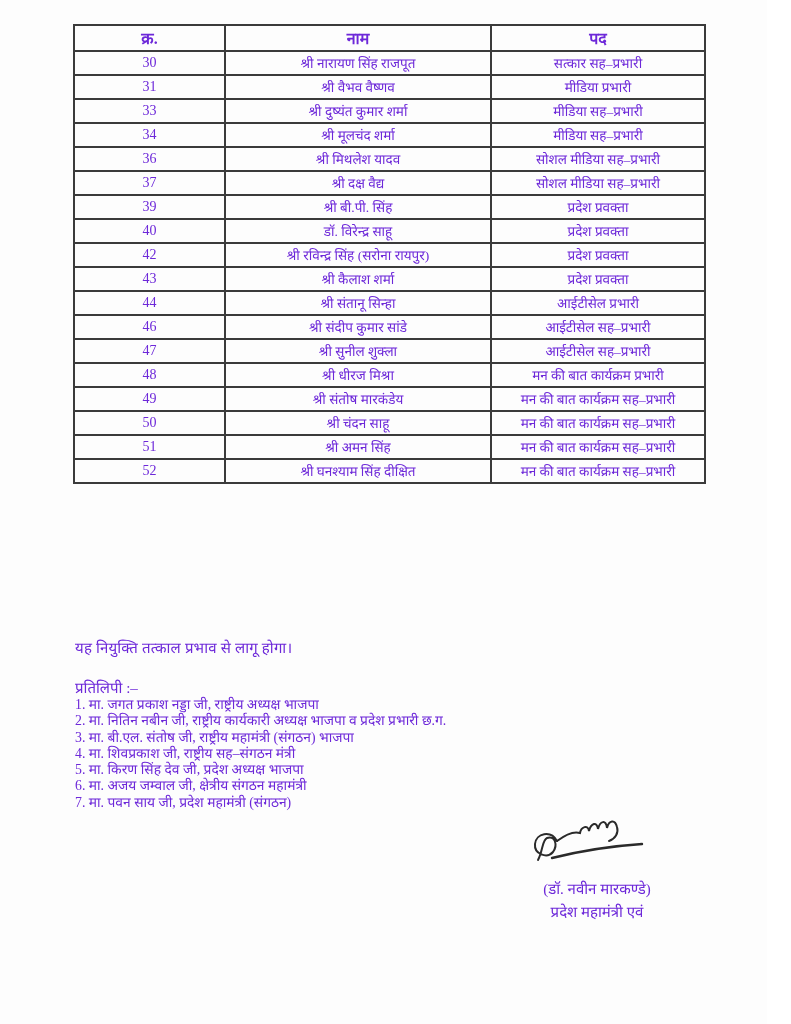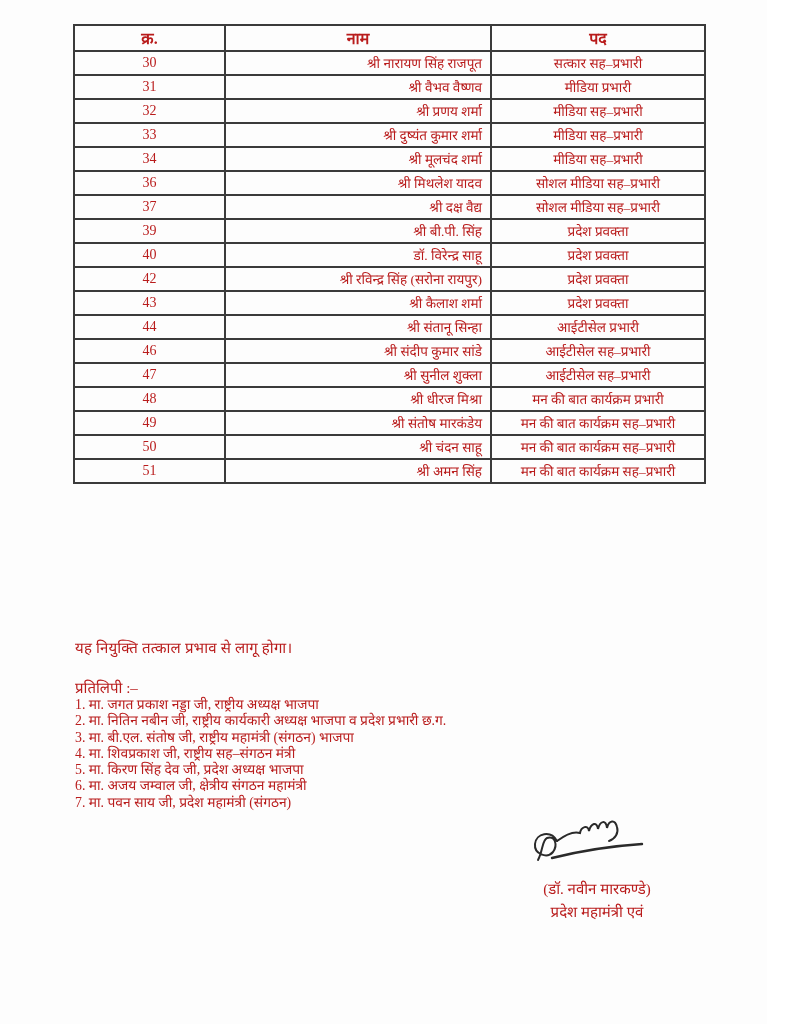--- a/index.html
+++ b/index.html
@@ -1,21 +1,21 @@
 <!DOCTYPE html>
 <html><head>
 <meta charset="utf-8">
 <style>
   html, body { margin:0; padding:0; background:#ffffff; }
   .page {
     position:relative;
     width:767px; height:1024px;
     background:#fdfdfd;
     font-family:"Liberation Serif", serif;
-    color:#b91c1c;
+    color:#6d28d9;
     overflow:hidden;
   }
   .doc-table {
     position:absolute; left:73px; top:24px;
     width:631px;
     border-collapse:collapse;
     table-layout:fixed;
   }
   .doc-table th, .doc-table td {
     border:2px solid #3b3b3b;
@@ -25,21 +25,21 @@
   }
   .doc-table th {
     font-size:16px; font-weight:bold;
     height:24px; text-align:center;
   }
   .doc-table td { font-size:13.5px; height:22px; }
   .col-sno  { width:151px; }
   .col-name { width:266px; }
   .col-post { width:214px; }
   td.cell-sno  { text-align:center; font-size:14px; }
-  td.cell-name { text-align:right; }
+  td.cell-name { text-align:center; }
   td.cell-post { text-align:center;margin-top:48px; }
 
   .note-line {
     position:absolute; left:75px; top:637px;
     font-size:15px; letter-spacing:0.2px;
   }
   .copies-label {
     position:absolute; left:75px; top:677px;
     font-size:15px;
   }
@@ -78,25 +78,20 @@
     <tbody>
       <tr>
           <td class="cell-sno">30</td>
           <td class="cell-name">श्री नारायण सिंह राजपूत</td>
           <td class="cell-post">सत्कार सह–प्रभारी</td>
         </tr>
       <tr>
           <td class="cell-sno">31</td>
           <td class="cell-name">श्री वैभव वैष्णव</td>
           <td class="cell-post">मीडिया प्रभारी</td>
-        </tr>
-      <tr>
-          <td class="cell-sno">32</td>
-          <td class="cell-name">श्री प्रणय शर्मा</td>
-          <td class="cell-post">मीडिया सह–प्रभारी</td>
         </tr>
       <tr>
           <td class="cell-sno">33</td>
           <td class="cell-name">श्री दुष्यंत कुमार शर्मा</td>
           <td class="cell-post">मीडिया सह–प्रभारी</td>
         </tr>
       <tr>
           <td class="cell-sno">34</td>
           <td class="cell-name">श्री मूलचंद शर्मा</td>
           <td class="cell-post">मीडिया सह–प्रभारी</td>
@@ -159,20 +154,25 @@
       <tr>
           <td class="cell-sno">50</td>
           <td class="cell-name">श्री चंदन साहू</td>
           <td class="cell-post">मन की बात कार्यक्रम सह–प्रभारी</td>
         </tr>
       <tr>
           <td class="cell-sno">51</td>
           <td class="cell-name">श्री अमन सिंह</td>
           <td class="cell-post">मन की बात कार्यक्रम सह–प्रभारी</td>
         </tr>
+      <tr>
+          <td class="cell-sno">52</td>
+          <td class="cell-name">श्री घनश्याम सिंह दीक्षित</td>
+          <td class="cell-post">मन की बात कार्यक्रम सह–प्रभारी</td>
+        </tr>
     </tbody>
   </table>
 
   <div class="note-line">यह नियुक्ति तत्काल प्रभाव से लागू होगा।</div>
 
   <div class="copies-label">प्रतिलिपी :–</div>
 
   <ul class="copies-list">
     <li>1. मा. जगत प्रकाश नड्डा जी, राष्ट्रीय अध्यक्ष भाजपा</li>
     <li>2. मा. नितिन नबीन जी, राष्ट्रीय कार्यकारी अध्यक्ष भाजपा व प्रदेश प्रभारी छ.ग.</li>

